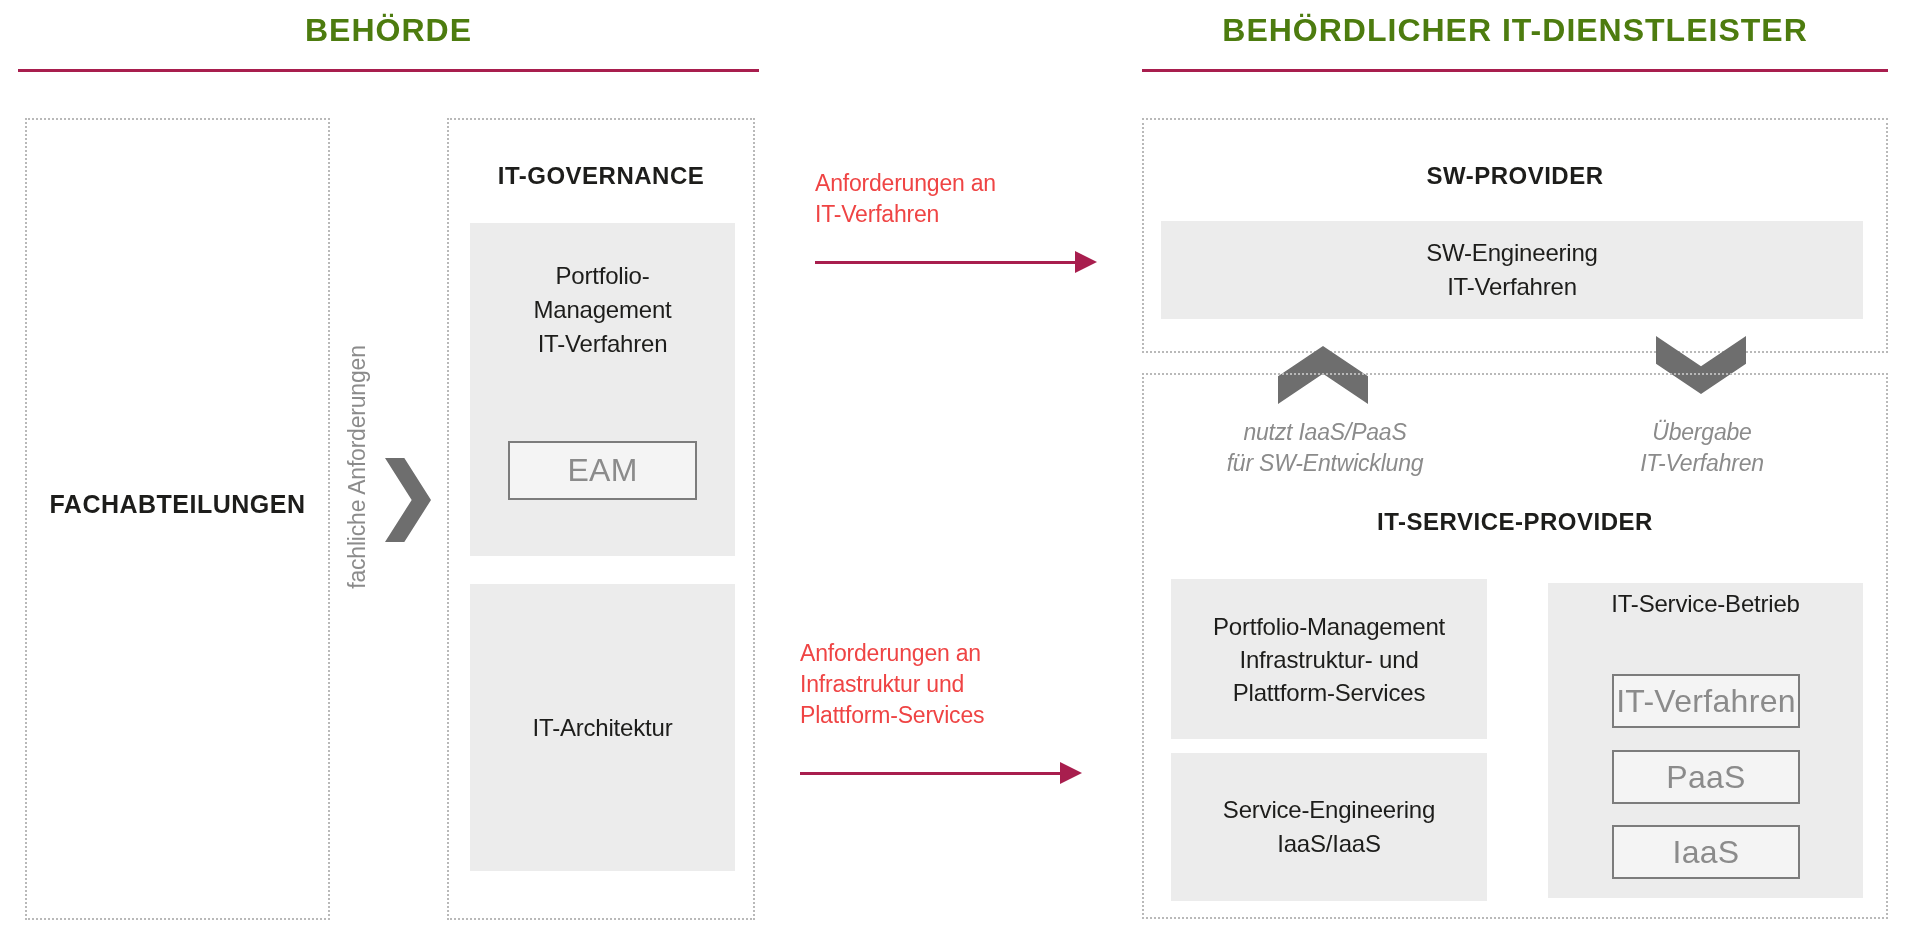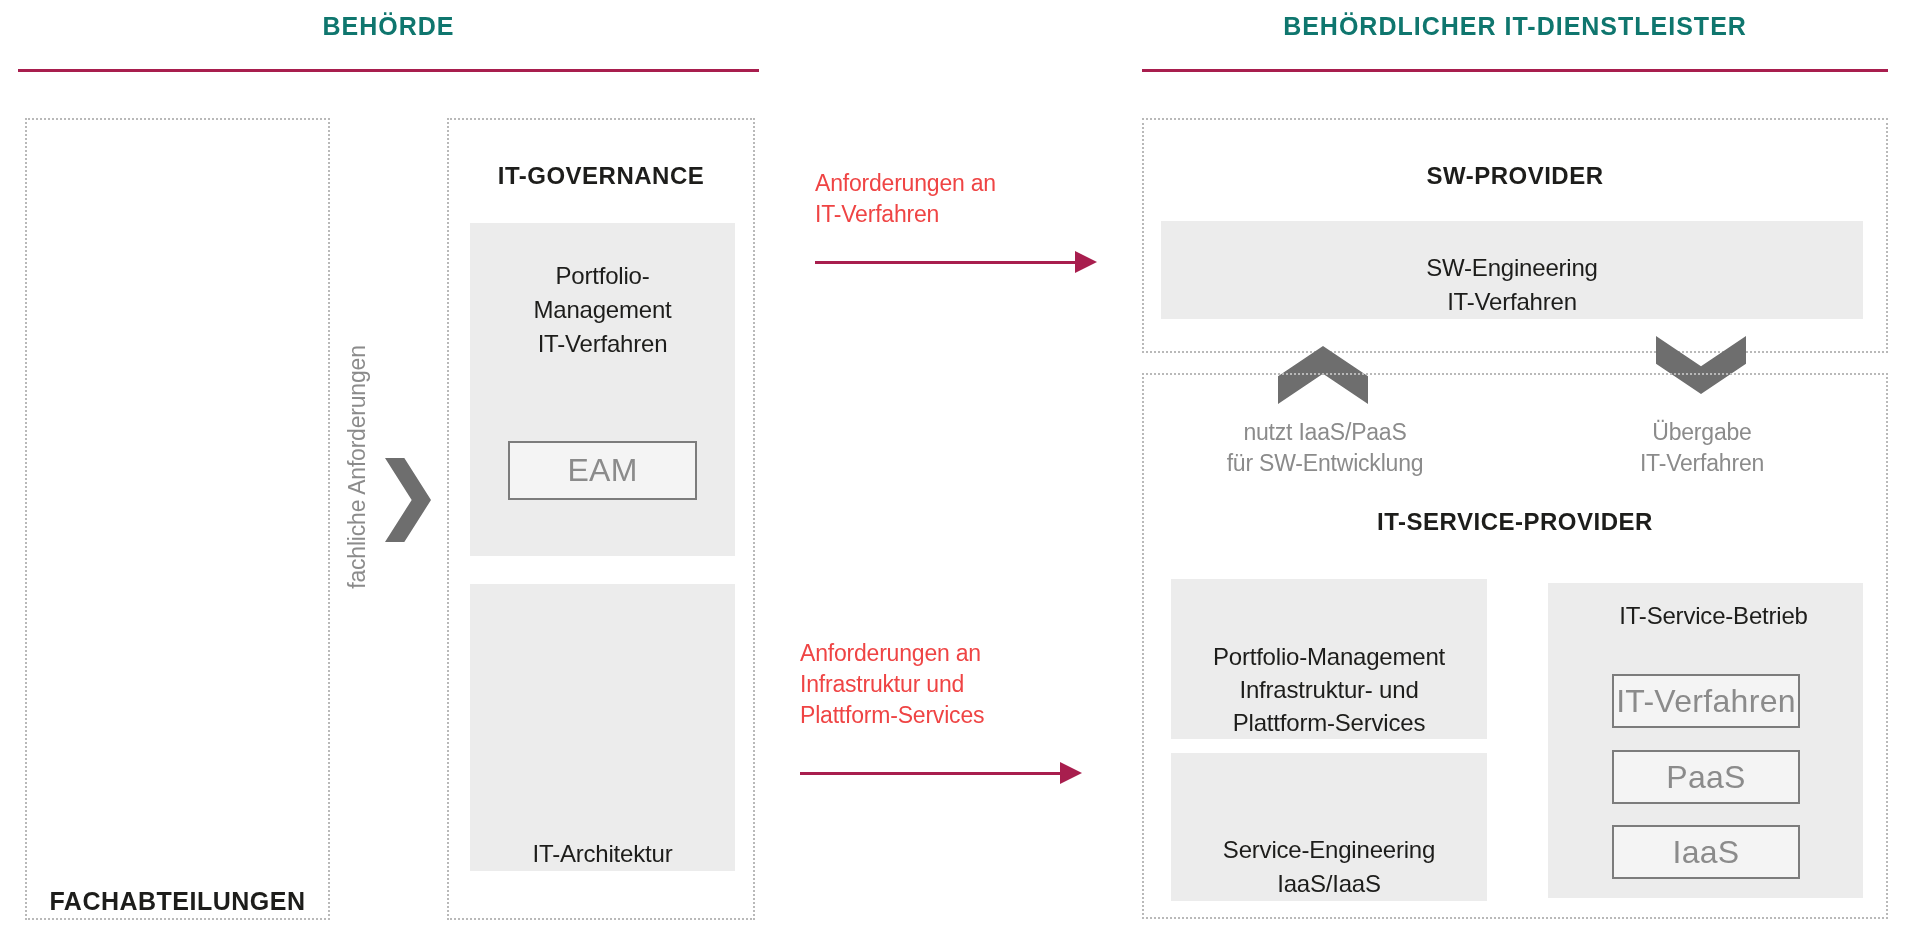--- a/index.html
+++ b/index.html
@@ -13,24 +13,24 @@
     height: 943px;
     background: #ffffff;
     font-family: "Liberation Sans", "DejaVu Sans", sans-serif;
     color: #1D1D1B;
     overflow: hidden;
   }
   .abs { position: absolute; }
 
   
   .hdr-title {
-    font-size: 25px;
+    font-size: 32px;
     font-weight: bold;
     letter-spacing: 1px;
-    color: #0f766e;
+    color: #4d7c0f;
     text-align: center;
     white-space: nowrap;
   }
   .hdr-rule {
     height: 3px;
     background: #A81E4E;
   }
 
   
   .dotted-box {
@@ -85,20 +85,21 @@
     letter-spacing: -0.2px;
   }
 
   .gray-label {
     position: absolute;
     text-align: center;
     color: #8B8B8B;
     font-size: 23px;
     line-height: 31px;
     letter-spacing: -0.2px;
+    font-style: italic;
   }
 
   .arrow-line {
     position: absolute;
     height: 3px;
     background: #A81E4E;
   }
   .arrow-head {
     position: absolute;
     width: 0;
@@ -128,21 +129,21 @@
     transform: rotate(-90deg);
     color: #8B8B8B;
     font-size: 23px;
     letter-spacing: -0.2px;
     white-space: nowrap;
   }
 
   .center-flex {
     display: flex;
     align-items: center;
-    justify-content: flex-end;
+    justify-content: center;
     flex-direction: column;
   }
 </style>
 </head>
 <body>
 
 <div class="stage">
 
   <div class="abs hdr-title" style="left:18px; top:12px; width:741px;">BEHÖRDE</div>
   <div class="abs hdr-rule" style="left:18px; top:69px; width:741px;"></div>
@@ -227,21 +228,21 @@
     </div>
 
     <div class="gray-box center-flex" style="left:27px; top:378px; width:316px; height:148px;">
       <div class="body-text">
         <div>Service-Engineering</div>
         <div>IaaS/IaaS</div>
       </div>
     </div>
 
     <div class="gray-box" style="left:404px; top:208px; width:315px; height:315px;">
-      <div class="abs body-text" style="left:0; top:16px; width:100%;padding-left:8px;">IT-Service-Betrieb</div>
+      <div class="abs body-text" style="left:0; top:4px; width:100%;">IT-Service-Betrieb</div>
       <div class="sub-box" style="left:64px; top:91px; width:188px; height:54px;">
         <span>IT-Verfahren</span>
       </div>
       <div class="sub-box" style="left:64px; top:167px; width:188px; height:54px;">
         <span>PaaS</span>
       </div>
       <div class="sub-box" style="left:64px; top:242px; width:188px; height:54px;">
         <span>IaaS</span>
       </div>
     </div>

